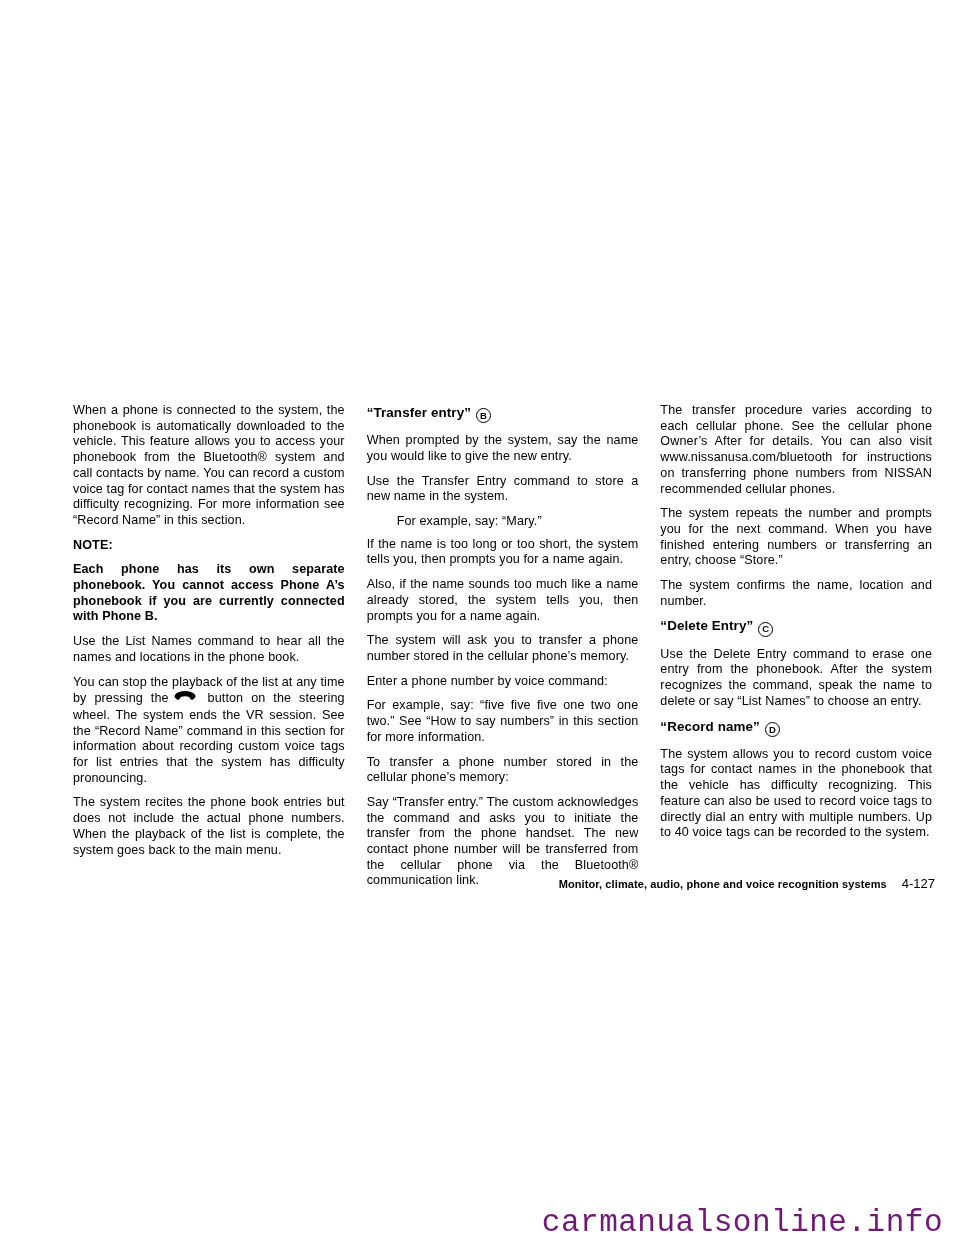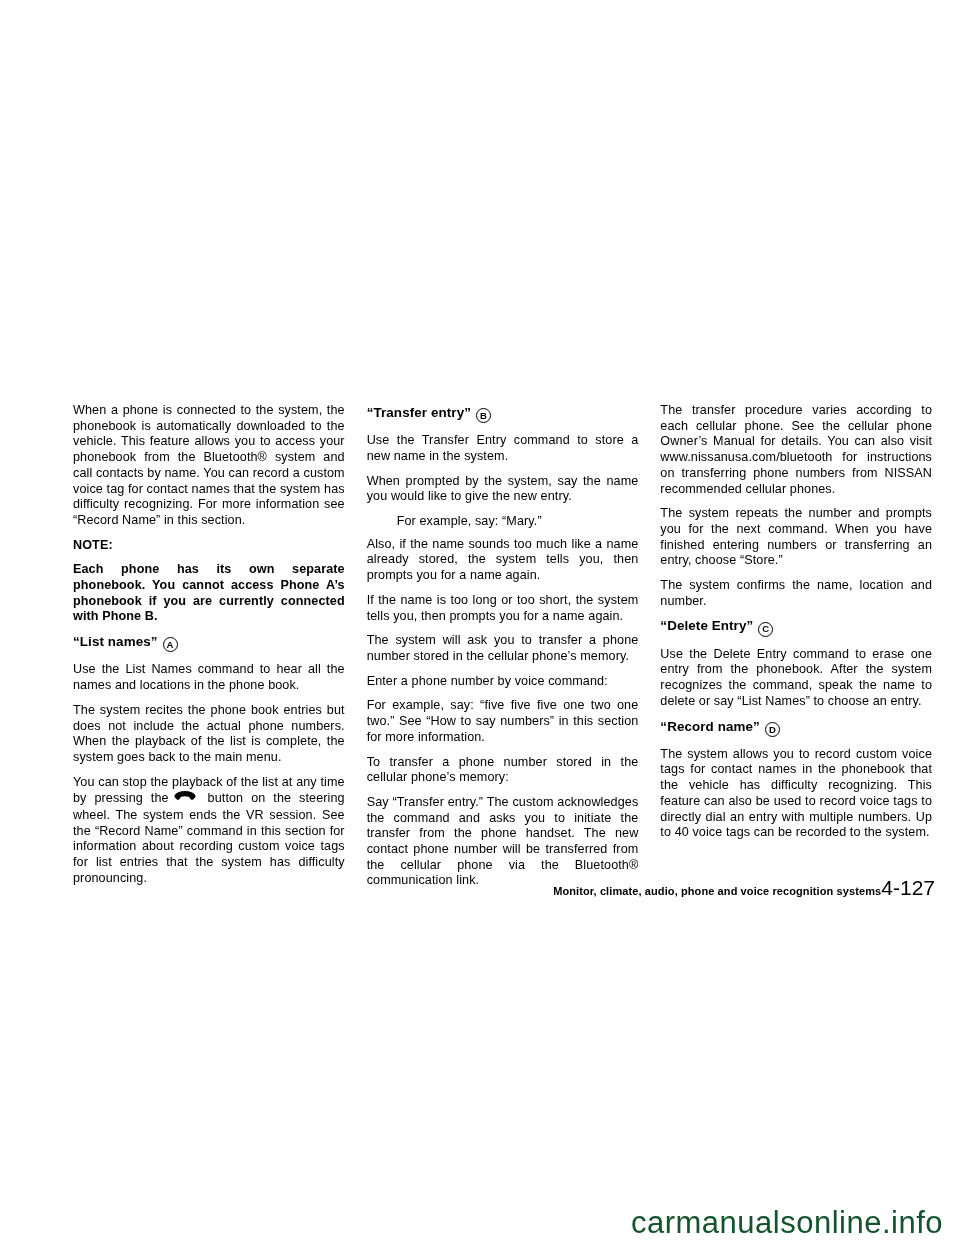--- a/index.html
+++ b/index.html
@@ -31,59 +31,58 @@
   }
   .inline-icon{
     display:inline-block;vertical-align:middle;
     margin:0 12px 2px 5px;
   }
   .footer{
     position:absolute;top:876px;right:25px;
     display:flex;align-items:baseline;white-space:nowrap;
   }
   .footer-title{font-weight:bold;font-size:11px;letter-spacing:0.1px;}
-  .footer-page{font-size:21px;}
+  .footer-page{font-size:13px;margin-left:15px;}
   .watermark{
     position:absolute;top:1205px;right:17px;
-    font-size:31px;color:#14532d;letter-spacing:0.5px;
+    font-size:31px;color:#701a75;letter-spacing:0.5px;font-family:Liberation Mono, monospace;
   }
 </style>
 </head>
 <body>
 
 <div class="content">
 
   <div class="col">
     <p>When a phone is connected to the system, the phonebook is automatically downloaded to the vehicle. This feature allows you to access your phonebook from the Bluetooth® system and call contacts by name. You can record a custom voice tag for contact names that the system has difficulty recognizing. For more information see “Record Name” in this section.</p>
     <p class="note-label">NOTE:</p>
     <p class="bold">Each phone has its own separate phonebook. You cannot access Phone A’s phonebook if you are currently connected with Phone B.</p>
-    <p class="heading"><span>“List names”</span><span class="circ">A</span></p>
     <p>Use the List Names command to hear all the names and locations in the phone book.</p>
-    <p>The system recites the phone book entries but does not include the actual phone numbers. When the playback of the list is complete, the system goes back to the main menu.</p>
     <p><span>You can stop the playback of the list at any time by pressing the</span><span class="inline-icon"><svg width="22" height="10" viewBox="0 0 24 11" xmlns="http://www.w3.org/2000/svg">
             <path d="M12 0 C7.2 0 3.1 1.6 1.2 3.9 C0.2 5.1 0.1 6.6 1.1 7.5 L3.1 9.3 C4 10.1 5.3 9.9 6 8.9 L7.4 6.6 C8.8 6.1 10.4 5.8 12 5.8 C13.6 5.8 15.2 6.1 16.6 6.6 L18 8.9 C18.7 9.9 20 10.1 20.9 9.3 L22.9 7.5 C23.9 6.6 23.8 5.1 22.8 3.9 C20.9 1.6 16.8 0 12 0 Z" fill="#000"></path>
           </svg></span><span>button on the steering wheel. The system ends the VR session. See the “Record Name” command in this section for information about recording custom voice tags for list entries that the system has difficulty pronouncing.</span></p>
+    <p>The system recites the phone book entries but does not include the actual phone numbers. When the playback of the list is complete, the system goes back to the main menu.</p>
   </div>
 
   <div class="col">
     <p class="heading"><span>“Transfer entry”</span><span class="circ">B</span></p>
+    <p>When prompted by the system, say the name you would like to give the new entry.</p>
     <p>Use the Transfer Entry command to store a new name in the system.</p>
-    <p>When prompted by the system, say the name you would like to give the new entry.</p>
     <p class="example">For example, say: “Mary.”</p>
+    <p>If the name is too long or too short, the system tells you, then prompts you for a name again.</p>
     <p>Also, if the name sounds too much like a name already stored, the system tells you, then prompts you for a name again.</p>
-    <p>If the name is too long or too short, the system tells you, then prompts you for a name again.</p>
     <p>The system will ask you to transfer a phone number stored in the cellular phone’s memory.</p>
     <p>Enter a phone number by voice command:</p>
     <p>For example, say: “five five five one two one two.” See “How to say numbers” in this section for more information.</p>
     <p>To transfer a phone number stored in the cellular phone’s memory:</p>
     <p>Say “Transfer entry.” The custom acknowledges the command and asks you to initiate the transfer from the phone handset. The new contact phone number will be transferred from the cellular phone via the Bluetooth® communication link.</p>
   </div>
 
   <div class="col">
-    <p>The transfer procedure varies according to each cellular phone. See the cellular phone Owner’s Manual for details. You can also visit www.nissanusa.com/bluetooth for instructions on transferring phone numbers from NISSAN recommended cellular phones.</p>
+    <p>The transfer procedure varies according to each cellular phone. See the cellular phone Owner’s After for details. You can also visit www.nissanusa.com/bluetooth for instructions on transferring phone numbers from NISSAN recommended cellular phones.</p>
     <p>The system repeats the number and prompts you for the next command. When you have finished entering numbers or transferring an entry, choose “Store.”</p>
     <p>The system confirms the name, location and number.</p>
     <p class="heading"><span>“Delete Entry”</span><span class="circ">C</span></p>
     <p>Use the Delete Entry command to erase one entry from the phonebook. After the system recognizes the command, speak the name to delete or say “List Names” to choose an entry.</p>
     <p class="heading"><span>“Record name”</span><span class="circ">D</span></p>
     <p>The system allows you to record custom voice tags for contact names in the phonebook that the vehicle has difficulty recognizing. This feature can also be used to record voice tags to directly dial an entry with multiple numbers. Up to 40 voice tags can be recorded to the system.</p>
   </div>
 
 </div>
 

